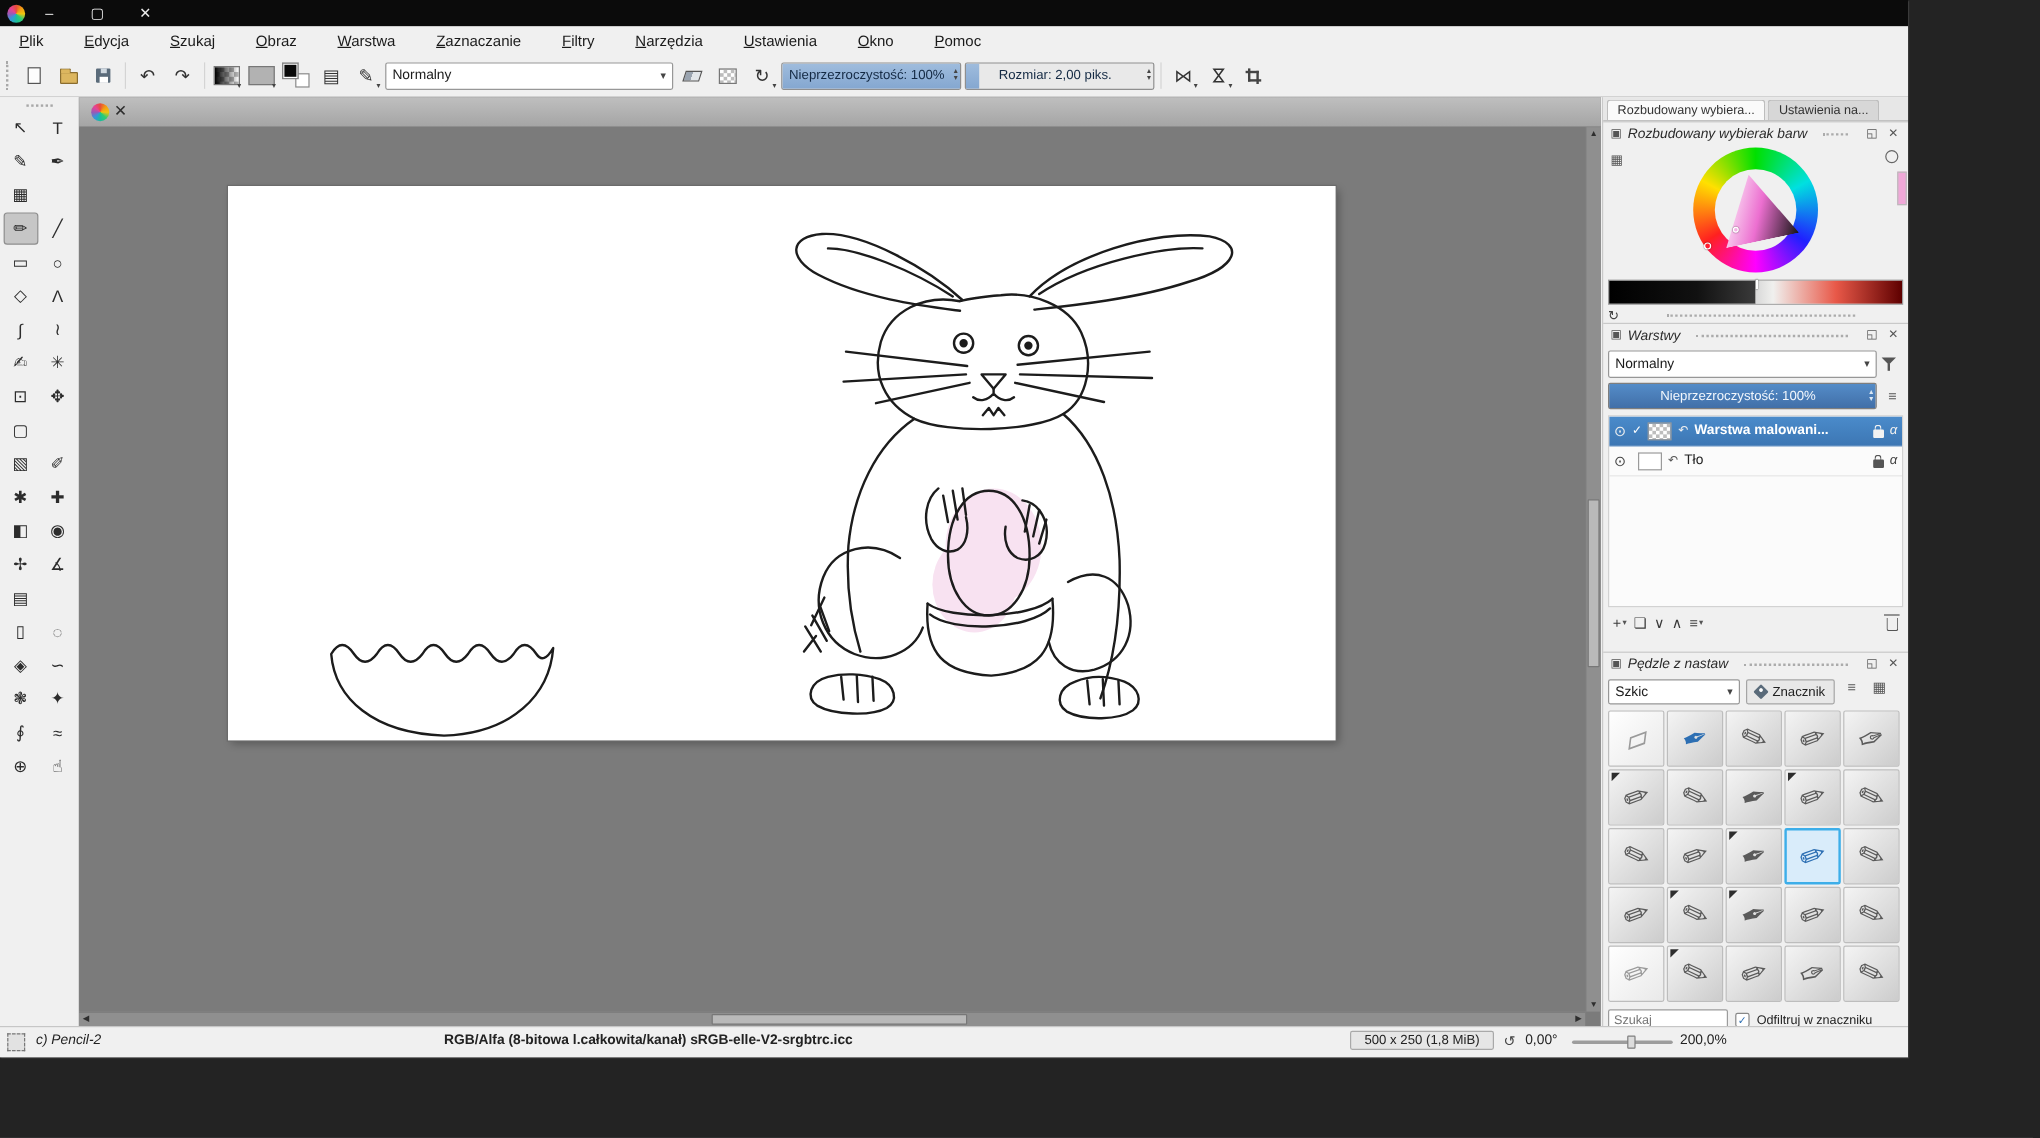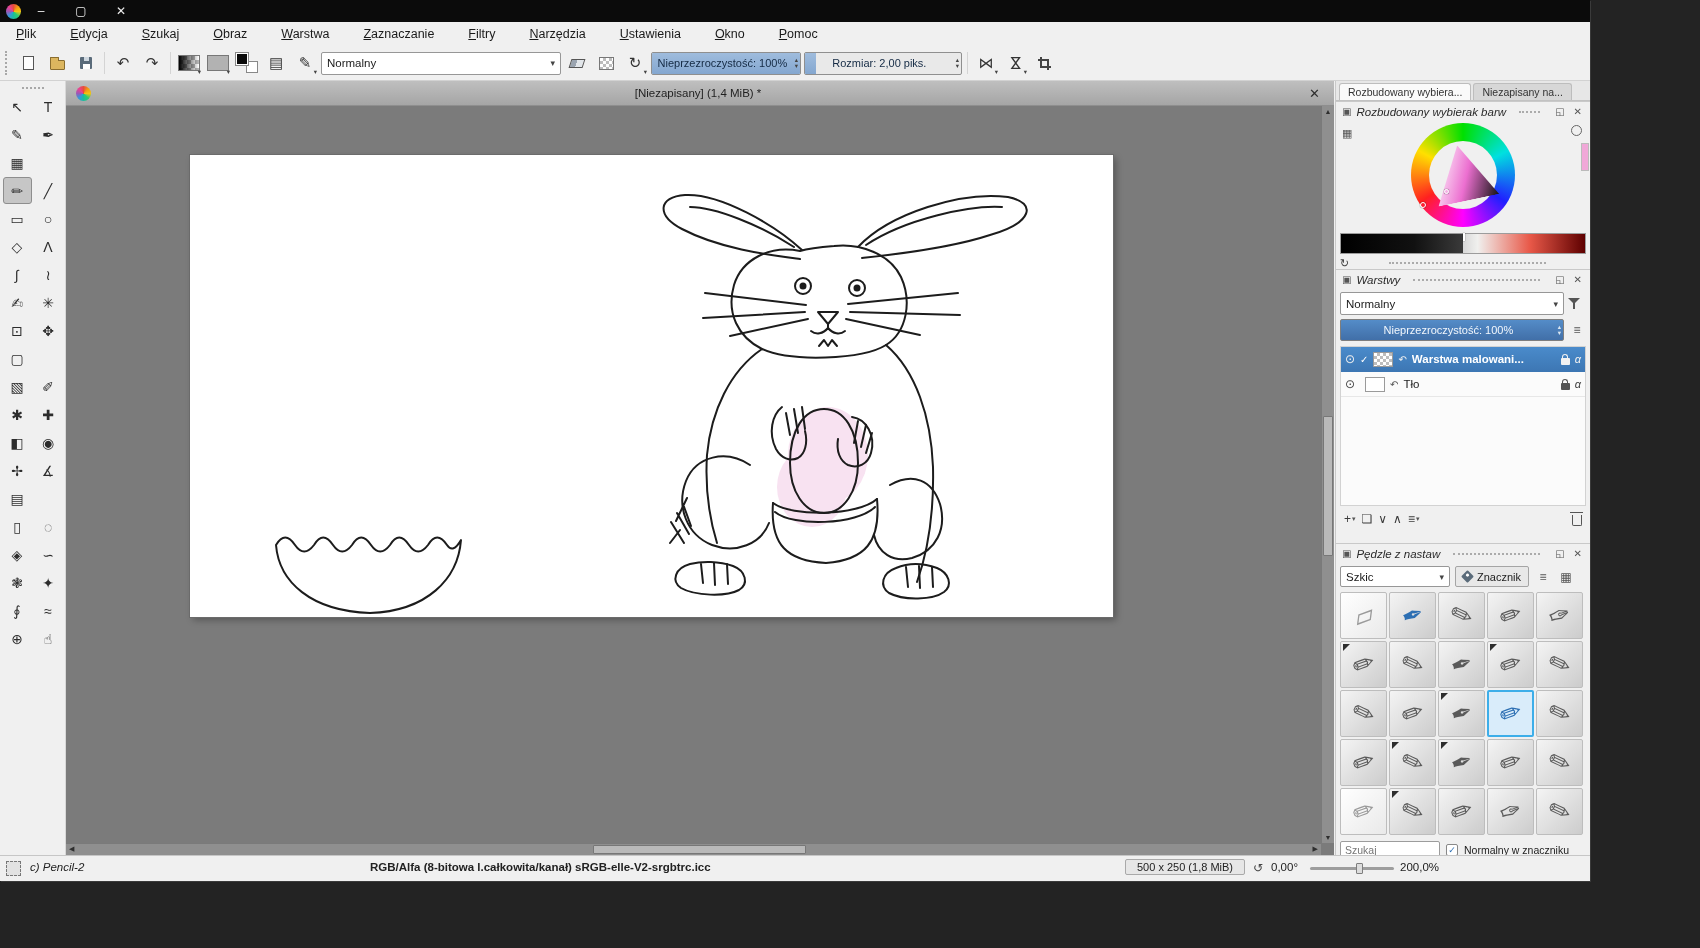--- a/index.html
+++ b/index.html
@@ -140,21 +140,21 @@
   .layer-row.selected { background:linear-gradient(#4a8bcb,#3d77b4); color:#fff; border-bottom-color:#3d77b4; }
   .layer-row.selected .l-eye,.layer-row.selected .l-inherit,.layer-row.selected .l-alpha { color:#f0f0f0; }
   .layer-row.selected .l-label { font-weight:bold; }
   .layer-buttons { display:flex; align-items:center; gap:6px; padding:5px 8px 0; }
   .lb { font-size:12px; color:#3a3a3a; display:flex; align-items:center; }
   .lb .mini { font-size:7px; margin-left:1px; color:#555; }
   .lb-trash { margin-left:auto; }
 
   
   .brush-panel { height:312px; }
-  .bp-controls { display:flex; align-items:center; gap:5px; padding:3px 4px 1px; }
+  .bp-controls { display:flex; align-items:flex-start; gap:5px; padding:3px 4px 1px; }
   .bp-controls .combo { width:110px; height:21px; }
   .tag-btn { height:21px; border:1px solid #a5a5a5; border-radius:2px; background:#e8e8e8; display:flex; align-items:center; gap:5px; padding:0 7px; font-size:11px; color:#222; }
   .preset-grid { display:grid; grid-template-columns:repeat(5,47px); gap:2px; padding:4px; }
   .preset { width:47px; height:47px; background:linear-gradient(135deg,#f4f4f4,#cccccc); border:1px solid #bdbdbd; border-radius:2px; display:flex; align-items:center; justify-content:center; position:relative; overflow:hidden; }
   .preset-glyph { font-size:26px; color:#5a5a5a; transform:rotate(-20deg); }
   .preset.light { background:linear-gradient(135deg,#ffffff,#e9e9e9); }
   .preset.light .preset-glyph { color:#9a9a9a; }
   .preset.blue .preset-glyph { color:#2d6fb3; }
   .preset.selected { border:2px solid #3daee9; background:#d9ecfa; }
   .preset.badge::after { content:""; position:absolute; left:2px; top:2px; border-style:solid; border-width:7px 7px 0 0; border-color:#2e2e2e transparent transparent transparent; }
@@ -451,21 +451,20 @@
 
         <div class="tool">
           <span class="tool-glyph">☝</span>
         </div>
       </div>
   </div>
 
   <div class="mdi">
     <div class="tabstrip">
       <span class="krita-logo"></span>
-      <span class="tab-title">[Niezapisany] (1,4 MiB) *</span>
       <span class="tab-close">✕</span>
     </div>
     <div class="viewport">
       <div class="canvas">
         <svg viewBox="0 0 923 462">
           <g fill="#f8e2f1" stroke="none">
             <ellipse cx="638" cy="300" rx="40" ry="48"></ellipse>
             <ellipse cx="622" cy="332" rx="35" ry="40"></ellipse>
           </g>
           <g stroke="#1c1c1c" stroke-width="2" fill="none" stroke-linecap="round" stroke-linejoin="round">
@@ -524,21 +523,21 @@
     <div class="hscroll">
       <span class="arrow" style="left:3px">◀</span>
       <span class="thumb"></span>
       <span class="arrow" style="right:3px">▶</span>
     </div>
   </div>
 
   <div class="dock">
     <div class="dock-tabs">
       <span class="dock-tab active">Rozbudowany wybiera...</span>
-      <span class="dock-tab">Niezapisany na...</span>
+      <span class="dock-tab">Ustawienia na...</span>
     </div>
 
     <section class="panel color-panel">
       <div class="panel-header">
         <span class="ph-icon">▣</span>
         <span class="ph-title">Rozbudowany wybierak barw</span>
         <span class="ph-handle"></span>
         <span class="ph-btn">◱</span>
         <span class="ph-btn">✕</span>
       </div>
@@ -745,21 +744,21 @@
             <span class="preset-glyph">✑</span>
           </div>
 
           <div class="preset">
             <span class="preset-glyph">✎</span>
           </div>
         </div>
       <div class="bp-bottom">
         <input class="search" placeholder="Szukaj" style="">
         <span class="cb-box">✓</span>
-        <span class="cb-label">Normalny w znaczniku</span>
+        <span class="cb-label">Odfiltruj w znaczniku</span>
       </div>
     </section>
   </div>
 
   <div class="statusbar">
     <span class="sb-icon"></span>
     <span class="sb-brush">c) Pencil-2</span>
     <span class="sb-profile">RGB/Alfa (8-bitowa l.całkowita/kanał)  sRGB-elle-V2-srgbtrc.icc</span>
     <span class="sb-dims">500 x 250 (1,8 MiB)</span>
     <span class="sb-rotate">↺</span>

